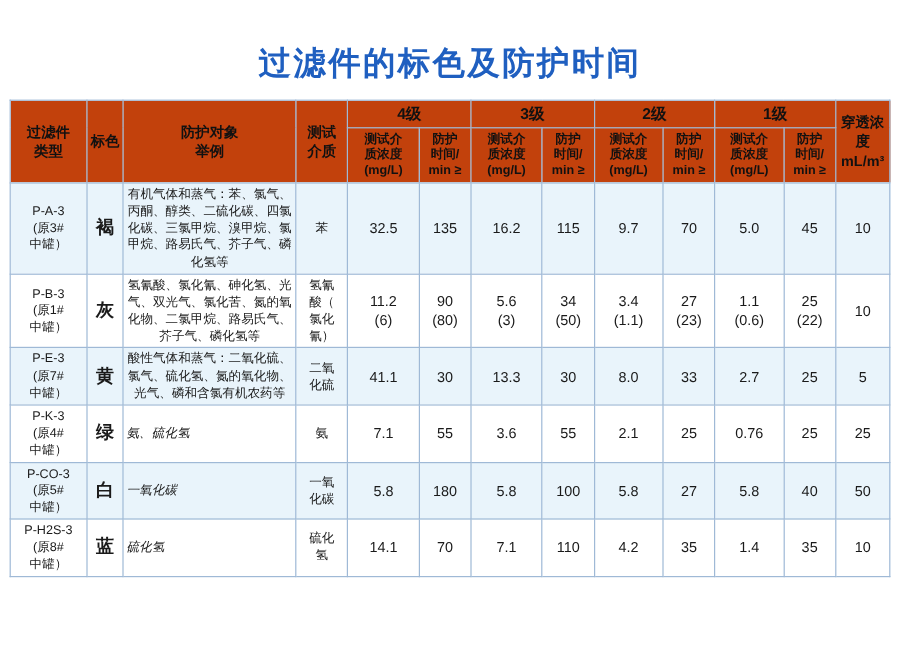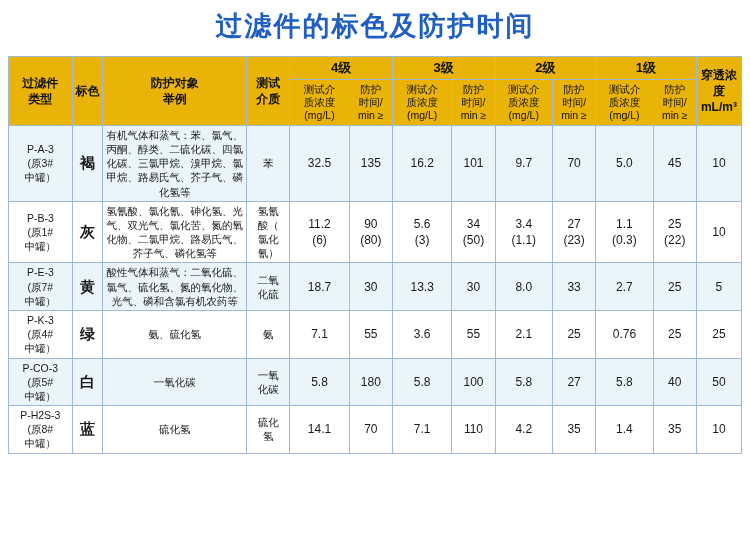--- a/index.html
+++ b/index.html
@@ -19,47 +19,47 @@
     height: 553px;
     position: relative;
     box-sizing: border-box;
   }
   .title {
     text-align: center;
     color: #1f5fc0;
     font-size: 27px;
     font-weight: bold;
     letter-spacing: 2px;
-    padding-top: 8px;
+    padding-top: 35px;
     padding-bottom: 12px;
   }
   table.main {
     border-collapse: collapse;
     table-layout: fixed;
     width: 734px;
     margin: 0 8px;
     font-size: 11px;
   }
   table.main th, table.main td {
     border: 1px solid #9fb9d6;
     padding: 2px 2px;
     text-align: center;
     vertical-align: middle;
     line-height: 1.35;
     word-break: break-all;
   }
   thead th {
-    background: #eab308;
+    background: #c2410c;
     font-weight: bold;
     font-size: 12px;
     color: #111;
   }
   thead th.sub {
     font-size: 10.5px;
-    font-weight: normal;
+    font-weight: bold;
     line-height: 1.25;
     padding: 3px 1px;
   }
   .grade-head {
     font-size: 13px;
     font-weight: bold;
   }
   tbody td {
     font-size: 10.5px;
   }
@@ -81,22 +81,23 @@
   }
   td.obj {
     text-align: left;
     padding-left: 5px;
     padding-right: 4px;
     line-height: 1.5;
     font-size: 10.5px;
     margin-left: 47px;
   }
   td.obj.center {
-    text-align: center;
+    text-align: left;
     padding-left: 2px;
+    font-style: italic;
   }
   td.medium {
     font-size: 10.5px;
     line-height: 1.3;
   }
   td.num {
     font-size: 12px;
   }
 </style>
 </head>
@@ -197,21 +198,21 @@
           <div>P-A-3</div>
           <div>(原3#</div>
           <div>中罐）</div>
         </td>
         <td class="color-cell">褐</td>
         <td class="obj">有机气体和蒸气：苯、氯气、丙酮、醇类、二硫化碳、四氯化碳、三氯甲烷、溴甲烷、氯甲烷、路易氏气、芥子气、磷化氢等</td>
         <td class="medium">苯</td>
         <td class="num">32.5</td>
         <td class="num">135</td>
         <td class="num">16.2</td>
-        <td class="num">101</td>
+        <td class="num">115</td>
         <td class="num">9.7</td>
         <td class="num">70</td>
         <td class="num">5.0</td>
         <td class="num">45</td>
         <td class="num">10</td>
       </tr>
 
       <tr class="even">
         <td class="type">
           <div>P-B-3</div>
@@ -245,42 +246,42 @@
         <td class="num">
           <div>3.4</div>
           <div>(1.1)</div>
         </td>
         <td class="num">
           <div>27</div>
           <div>(23)</div>
         </td>
         <td class="num">
           <div>1.1</div>
-          <div>(0.3)</div>
+          <div>(0.6)</div>
         </td>
         <td class="num">
           <div>25</div>
           <div>(22)</div>
         </td>
         <td class="num">10</td>
       </tr>
 
       <tr class="odd">
         <td class="type">
           <div>P-E-3</div>
           <div>(原7#</div>
           <div>中罐）</div>
         </td>
         <td class="color-cell">黄</td>
         <td class="obj">酸性气体和蒸气：二氧化硫、氯气、硫化氢、氮的氧化物、光气、磷和含氯有机农药等</td>
         <td class="medium">
           <div>二氧</div>
           <div>化硫</div>
         </td>
-        <td class="num">18.7</td>
+        <td class="num">41.1</td>
         <td class="num">30</td>
         <td class="num">13.3</td>
         <td class="num">30</td>
         <td class="num">8.0</td>
         <td class="num">33</td>
         <td class="num">2.7</td>
         <td class="num">25</td>
         <td class="num">5</td>
       </tr>
 

